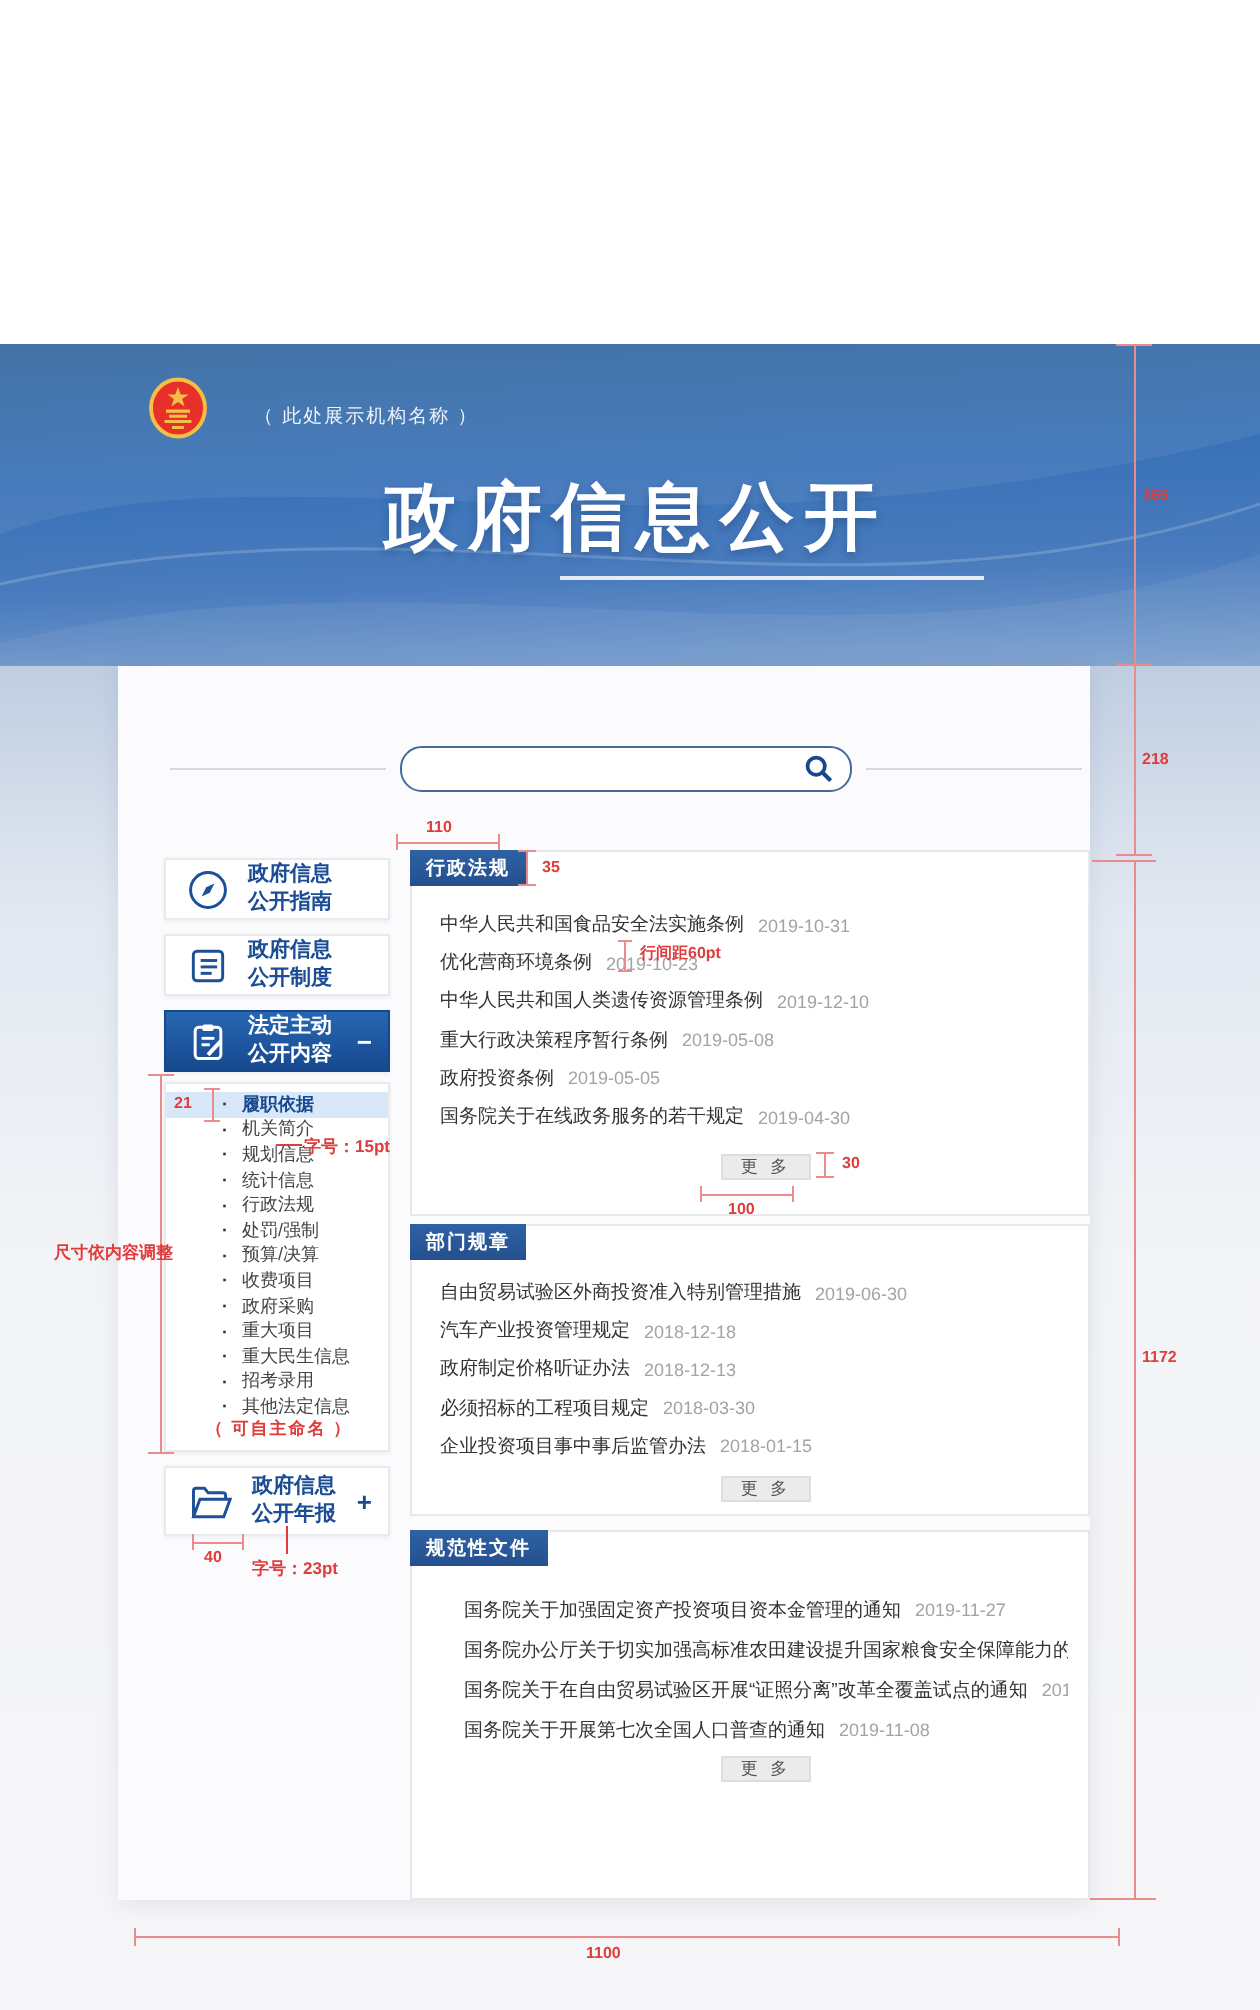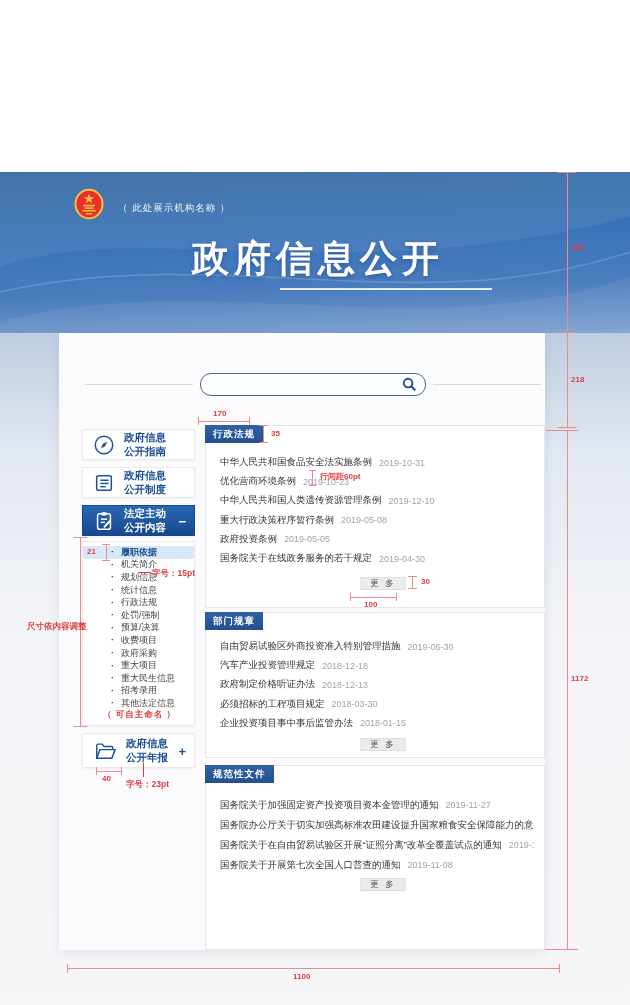--- a/index.html
+++ b/index.html
@@ -4,21 +4,21 @@
 <style>
   * { margin:0; padding:0; box-sizing:border-box; }
   html,body { width:630px; }
   body { font-family:"Liberation Sans","DejaVu Sans",sans-serif; background:#fff; }
   #page { position:relative; width:630px; height:1005px; overflow:hidden; background:#fff; }
 
   
   #banner { position:absolute; left:0; top:172px; width:630px; height:161px;
     background:linear-gradient(178deg,#34689f 0%,#3a72b8 40%,#4a7cbe 70%,#7fa2cf 100%); overflow:hidden; }
   #banner svg.waves { position:absolute; left:0; top:0; }
-  #org-row { position:absolute; left:74px; top:188px; display:flex; align-items:center; gap:14px; }
+  #org-row { position:absolute; left:74px; top:188px; display:flex; align-items:center; gap:23px; }
   #emblem { width:30px; height:32px; }
   #org-name { color:#eef3fa; font-size:9.5px; letter-spacing:1px; padding-top:9px; }
   #banner-title { position:absolute; left:0; top:234px; width:636px; text-align:center;
     color:#fff; font-size:37px; font-weight:bold; letter-spacing:5px;
     text-shadow:0 2px 4px rgba(20,50,100,.35); }
   #banner-underline { position:absolute; left:280px; top:288px; width:212px; height:2px;
     background:rgba(255,255,255,.85); }
 
   
   #below-bg { position:absolute; left:0; top:333px; width:630px; height:672px;
@@ -65,21 +65,21 @@
   .icon-blue { stroke:#1d5096; fill:none; stroke-width:1.6; }
   .icon-white { stroke:#fff; fill:none; stroke-width:1.6; }
 
   
   .sec { position:absolute; left:205px; width:340px; background:#fff; border:1px solid #e7e8ea; }
   #sec1 { top:425px; height:183px; } #sec2 { top:612px; height:146px; } #sec3 { top:765px; height:185px; }
   .sec-tab { position:absolute; left:-1px; top:-1px; height:18px; padding:0 8px;
     background:linear-gradient(180deg,#2e62a4,#254f8e); color:#fff; font-size:9.5px;
     font-weight:bold; display:flex; align-items:center; letter-spacing:1px; }
   .rows { position:absolute; left:14px; right:10px; }
-  #sec1 .rows { top:27px; } #sec2 .rows { top:24px; } #sec3 .rows { top:29px; }
+  #sec1 .rows { top:27px; } #sec2 .rows { top:24px; } #sec3 .rows { top:29px;margin-left:12px; }
   .doc-row { height:19.2px; display:flex; align-items:center; gap:7px; white-space:nowrap; overflow:hidden; }
   #sec3 .doc-row { height:20px; }
   .doc-title { font-size:9.5px; color:#333; cursor:pointer; }
   .doc-date { font-size:9px; color:#a3a3a3; }
   .more-btn { position:absolute; left:50%; transform:translateX(-50%); width:45px; height:13px;
     background:#ebebeb; border:1px solid #dedede; color:#555; font-size:8.5px;
     display:flex; align-items:center; justify-content:center; letter-spacing:2px; cursor:pointer;margin-left:8px; }
   #sec1 .more-btn { top:151px; } #sec2 .more-btn { top:125px; } #sec3 .more-btn { top:112px; }
 
   
@@ -316,21 +316,21 @@
           <span class="doc-title">国务院关于开展第七次全国人口普查的通知</span>
           <span class="doc-date">2019-11-08</span>
         </div>
       </div>
     <div class="more-btn">更 多</div>
   </div>
 
   <div class="rl hl" style="left:198px;top:421px;width:52px"></div>
   <div class="rl vl" style="left:198px;top:417px;height:8px"></div>
   <div class="rl vl" style="left:249px;top:417px;height:8px"></div>
-  <div class="ann" style="left:213px;top:409px">170</div>
+  <div class="ann" style="left:213px;top:409px">110</div>
 
   <div class="rl vl" style="left:263px;top:425px;height:18px"></div>
   <div class="rl hl" style="left:259px;top:425px;width:9px"></div>
   <div class="rl hl" style="left:259px;top:442px;width:9px"></div>
   <div class="ann" style="left:271px;top:429px">35</div>
 
   <div class="rl vl" style="left:312px;top:470px;height:16px"></div>
   <div class="rl hl" style="left:309px;top:470px;width:7px"></div>
   <div class="rl hl" style="left:309px;top:485px;width:7px"></div>
   <div class="ann" style="left:320px;top:471px">行间距60pt</div>

